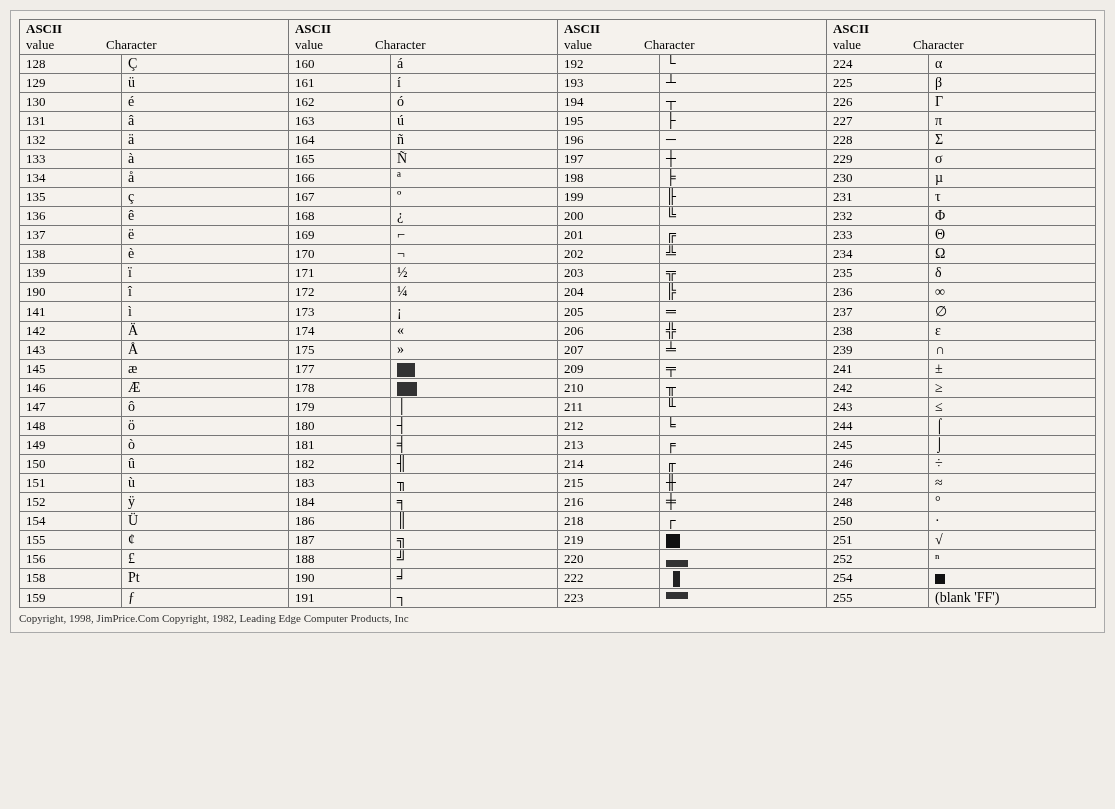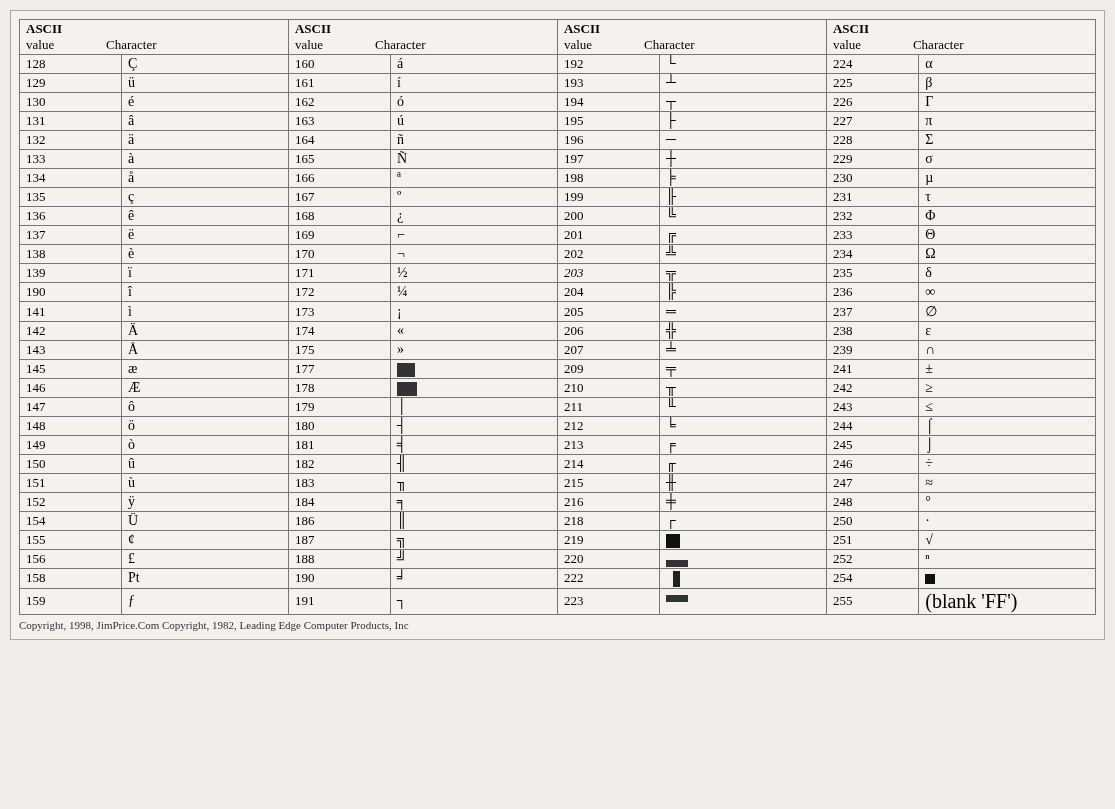--- a/index.html
+++ b/index.html
@@ -232,21 +232,21 @@
           <td class="val" style="min-width: 55px;">202</td>
           <td class="chr" style="min-width: 90px; font-size: 14px;">╩</td>
           <td class="val" style="min-width: 55px;">234</td>
           <td class="chr" style="min-width: 90px; font-size: 14px;">Ω</td>
         </tr>
         <tr>
           <td class="val" style="min-width: 55px;">139</td>
           <td class="chr" style="min-width: 90px; font-size: 14px;">ï</td>
           <td class="val" style="min-width: 55px;">171</td>
           <td class="chr" style="min-width: 90px; font-size: 14px;">½</td>
-          <td class="val" style="min-width: 55px; font-style: italic;">203</td>
+          <td class="val" style="min-width: 55px;">203</td>
           <td class="chr" style="min-width: 90px; font-size: 14px;">╦</td>
           <td class="val" style="min-width: 55px;">235</td>
           <td class="chr" style="min-width: 90px; font-size: 14px;">δ</td>
         </tr>
         <tr>
           <td class="val" style="min-width: 55px;">190</td>
           <td class="chr" style="min-width: 90px; font-size: 14px;">î</td>
           <td class="val" style="min-width: 55px;">172</td>
           <td class="chr" style="min-width: 90px; font-size: 14px;">¼</td>
           <td class="val" style="min-width: 55px;">204</td>
@@ -405,18 +405,18 @@
           <td class="chr" style="min-width: 90px; font-size: 14px;"><span style="display: inline-block; width: 10px; height: 10px; background: rgb(17, 17, 17); vertical-align: middle;"></span></td>
         </tr>
         <tr>
           <td class="val" style="min-width: 55px;">159</td>
           <td class="chr" style="min-width: 90px; font-size: 14px;">ƒ</td>
           <td class="val" style="min-width: 55px;">191</td>
           <td class="chr" style="min-width: 90px; font-size: 14px;">┐</td>
           <td class="val" style="min-width: 55px;">223</td>
           <td class="chr" style="min-width: 90px; font-size: 14px;"><span style="display: inline-block; width: 22px; height: 14px; background: linear-gradient(rgb(51, 51, 51) 50%, transparent 50%); vertical-align: middle;"></span></td>
           <td class="val" style="min-width: 55px;">255</td>
-          <td class="chr" style="min-width: 90px; font-size: 20px;">(blank 'FF')</td>
+          <td class="chr" style="min-width: 90px; font-size: 14px;">(blank 'FF')</td>
         </tr>
       </tbody>
   </table>
   <div class="copyright">Copyright, 1998, JimPrice.Com    Copyright, 1982, Leading Edge Computer Products, Inc</div>
 </div>
 
 </body></html>

